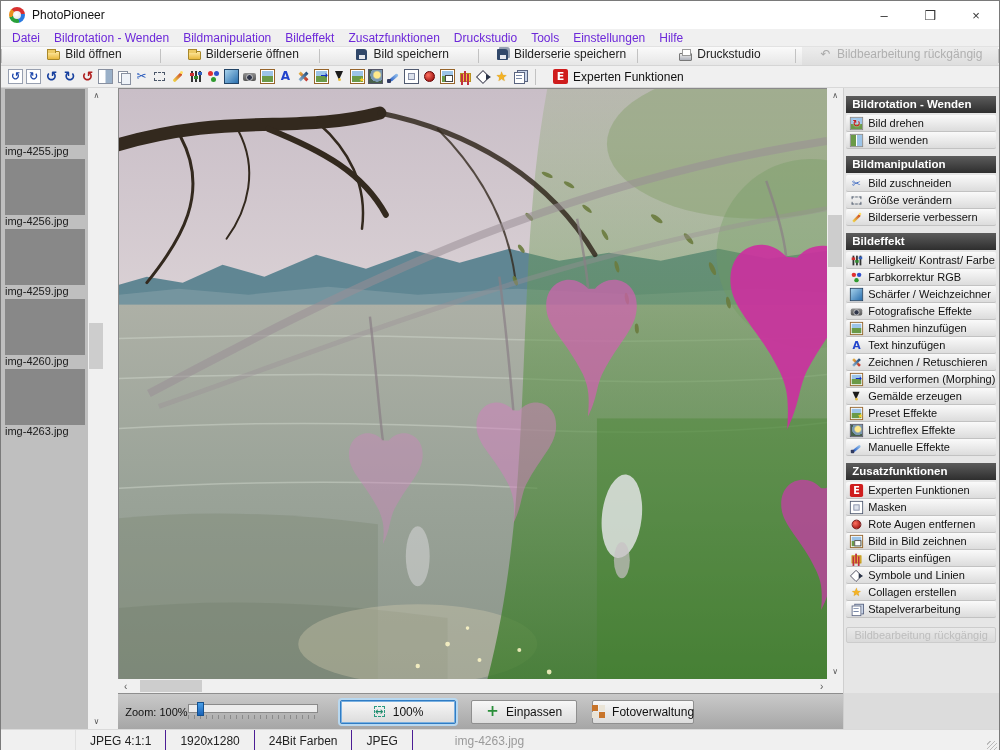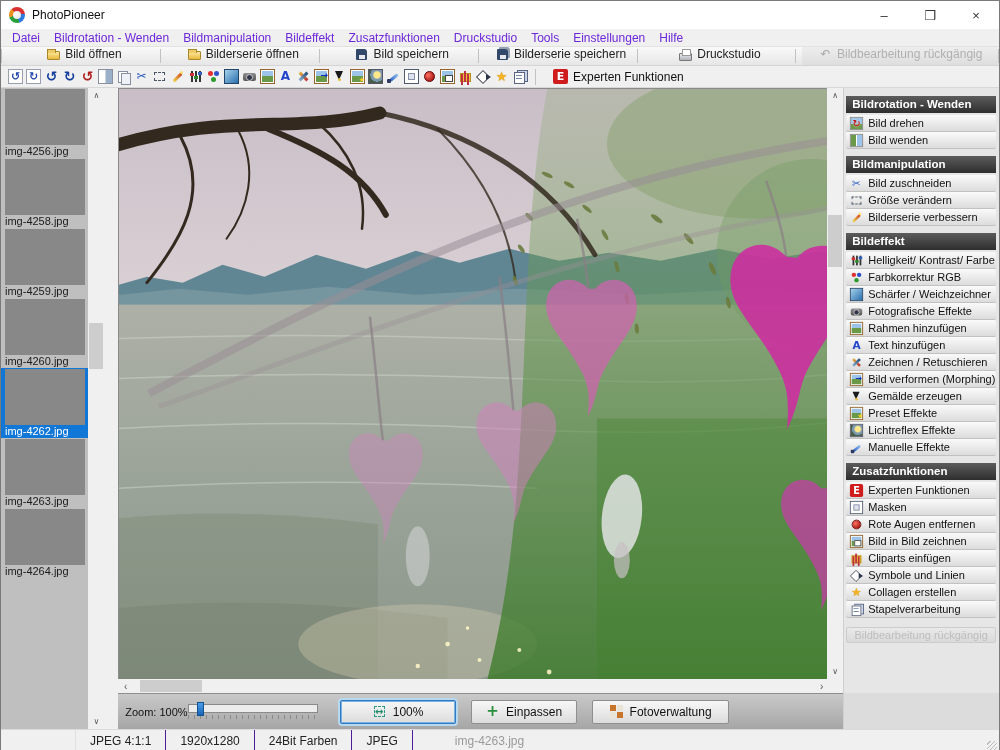--- a/index.html
+++ b/index.html
@@ -76,21 +76,21 @@
 
   
   #zoombar { height:36px; background:linear-gradient(#c9c9c9,#a6a6a6); border-top:1px solid #8e8e8e; display:flex; align-items:center; padding-left:7px; }
   #zoom-label { font-size:11px; color:#111; margin-right:0; }
   #zoom-slider { width:130px; position:relative; margin-right:22px; }
   #zs-track { height:9px; background:#ececec; border:1px solid #8a8a8a; }
   #zs-thumb { position:absolute; top:-2px; left:9px; width:7px; height:14px; background:linear-gradient(#4aa0e8,#1a62b8); border:1px solid #14518f; }
   #zs-ticks { height:4px; background:repeating-linear-gradient(90deg,#8a8a8a 0 1px,transparent 1px 6px); margin-top:2px; }
   .zbtn { height:24px; display:flex; align-items:center; justify-content:center; gap:6px; font-size:12px; color:#111; background:linear-gradient(#f7f7f7,#dcdcdc); border:1px solid #8f8f8f; border-radius:2px; margin-right:15px; cursor:pointer; }
   .zbtn.focused { border:1px solid #2f7cc4; box-shadow:0 0 0 1px #7ab0e0 inset, 0 0 0 2px #b8d8f0; }
-  .zbtn0 { width:116px; } .zbtn1 { width:106px; } .zbtn2 { width:137px; }
+  .zbtn0 { width:116px; } .zbtn1 { width:106px; } .zbtn2 { width:102px; }
 
   
   #right { width:157px; display:flex; flex-direction:column; background:#e6e6e6; border-left:1px solid #cfcfcf; }
   #rpanel { height:605px; padding:8px 3px 0 2px; overflow:hidden; }
   .rp-header { height:17px; line-height:17px; background:linear-gradient(#5c5c5c,#2e2e2e); color:#fff; font-weight:bold; font-size:11.5px; padding-left:6px; margin-bottom:2px; }
   .rp-header + .rp-btn { margin-top:1px; }
   .rp-btn { height:17px; display:flex; align-items:center; gap:4px; background:linear-gradient(#fafafa,#dcdcdc); border-bottom:1px solid #c2c2c2; border-radius:2px; font-size:11px; color:#111; padding-left:3px; margin-bottom:0; cursor:pointer; }
   .rp-btn .icn { transform:scale(.88); }
   .rp-gap { height:7px; }
   #rp-undo { height:16px; margin-top:9px; background:linear-gradient(#e9e9e9,#dadada); border:1px solid #cccccc; border-radius:2px; color:#bdbdbd; font-size:11px; text-align:center; line-height:15px; }
@@ -260,46 +260,38 @@
       <div id="experts-btn">
         <span class="icn" data-icon="e-red"></span>
         <span>Experten Funktionen</span>
       </div>
     </div>
 
   <div id="main">
 
     <div id="thumb-strip">
         <div class="thumb-item">
+          <div class="timg t0"></div>
+          <div class="tlabel">img-4255.jpg</div>
+        </div>
+        <div class="thumb-item">
           <div class="timg t1"></div>
           <div class="tlabel">img-4256.jpg</div>
-        </div>
-        <div class="thumb-item">
-          <div class="timg t3"></div>
-          <div class="tlabel">img-4258.jpg</div>
         </div>
         <div class="thumb-item">
           <div class="timg t4"></div>
           <div class="tlabel">img-4259.jpg</div>
         </div>
         <div class="thumb-item">
           <div class="timg t5"></div>
           <div class="tlabel">img-4260.jpg</div>
         </div>
-        <div class="thumb-item selected">
-          <div class="timg t6"></div>
-          <div class="tlabel">img-4262.jpg</div>
-        </div>
         <div class="thumb-item">
           <div class="timg t7"></div>
           <div class="tlabel">img-4263.jpg</div>
-        </div>
-        <div class="thumb-item">
-          <div class="timg t8"></div>
-          <div class="tlabel">img-4264.jpg</div>
         </div>
       </div>
 
     <div class="sbar v" id="thumb-scrollbar">
       <div class="sb-arrow">∧</div>
       <div class="sb-track">
           <div class="sb-thumb" style="top:36%;height:46px;"></div>
         </div>
       <div class="sb-arrow">∨</div>
     </div>

